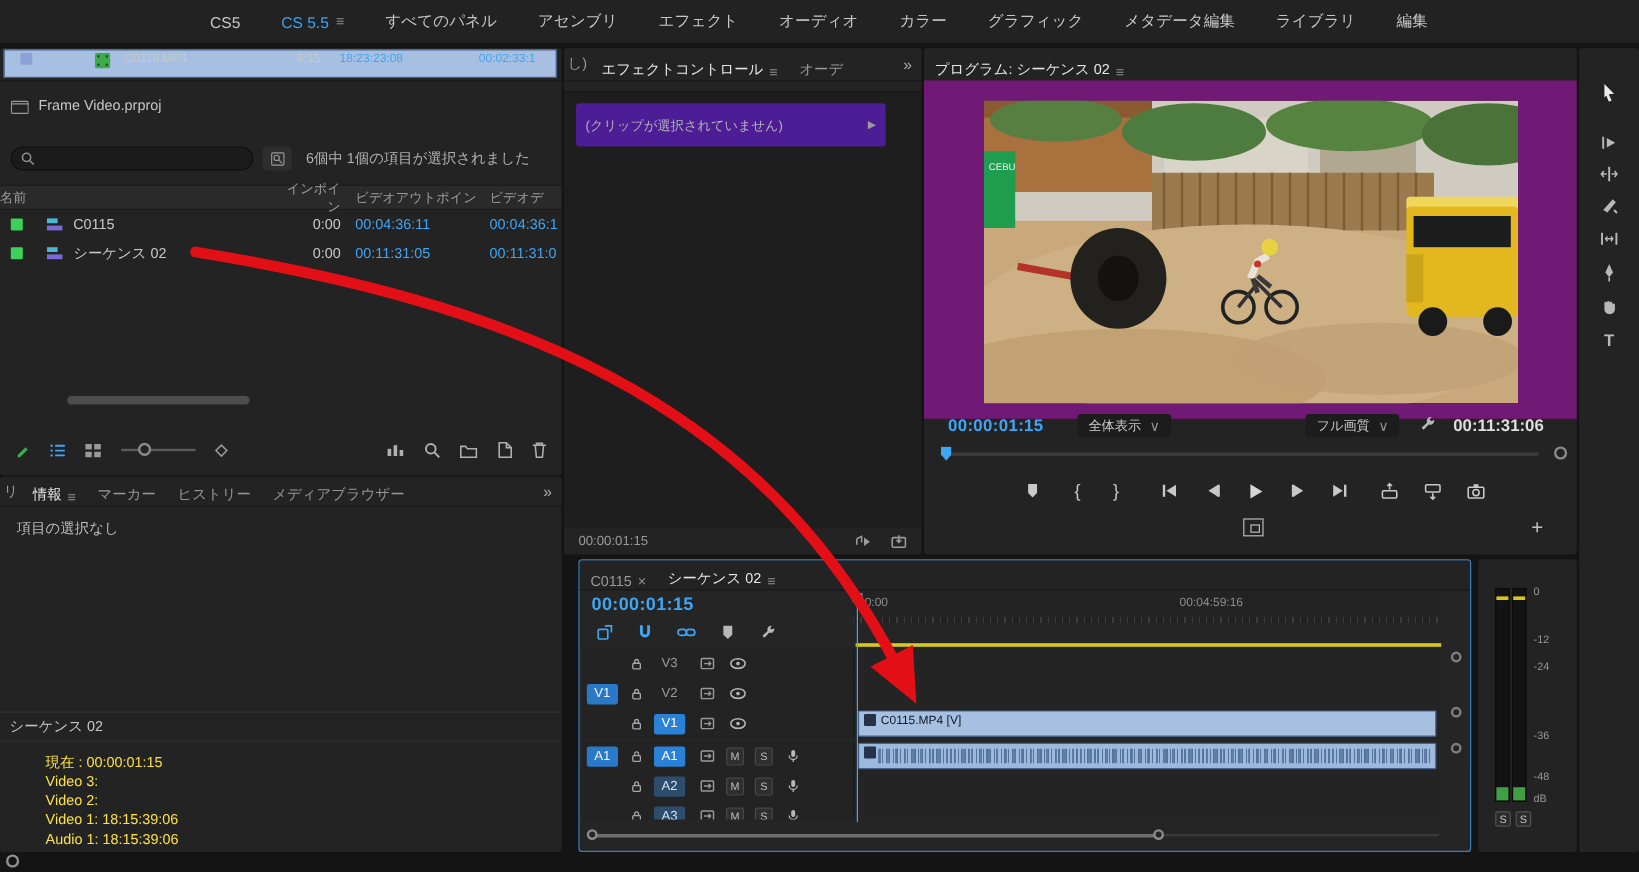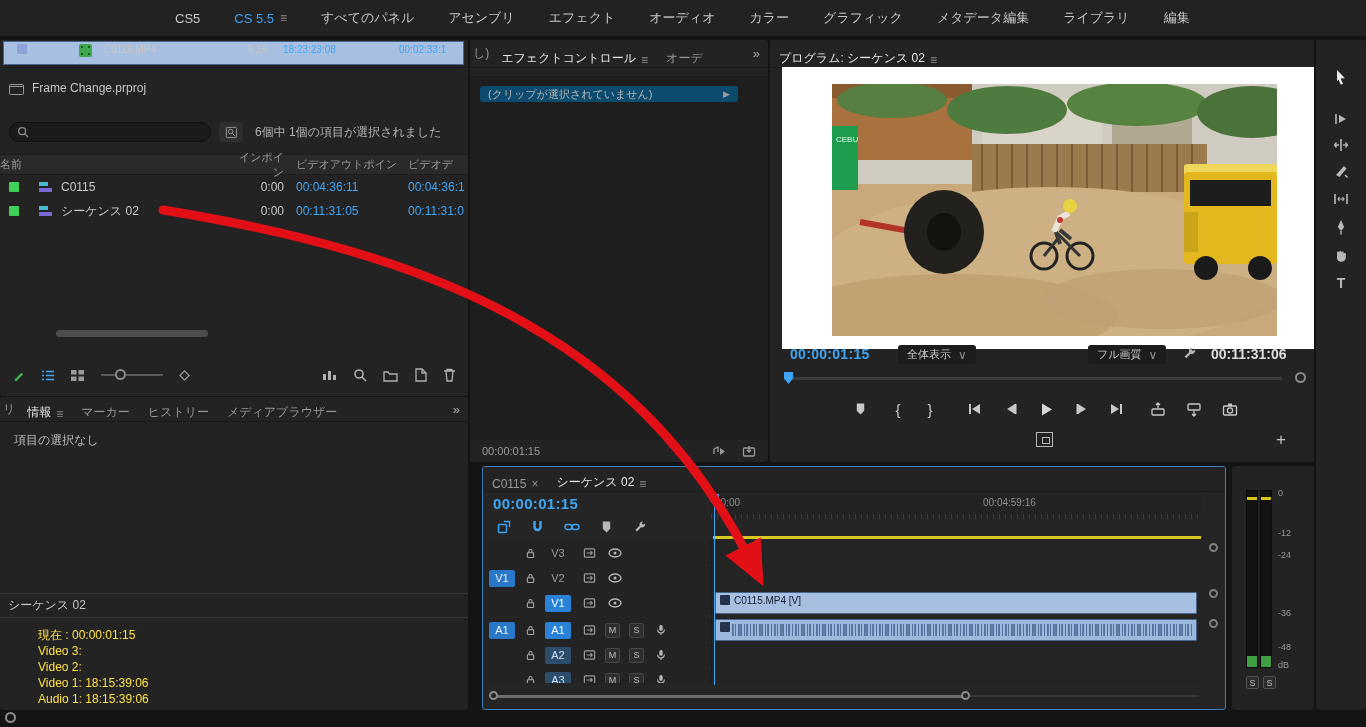--- a/index.html
+++ b/index.html
@@ -43,27 +43,27 @@
   .spacer{flex:1}
   
   .info-panel{left:0;top:397px;width:468px;height:313px}
   .info-body{padding:10px 14px;color:#bdbdbd}
   .ihr{position:absolute;left:0;width:100%;border-top:1px solid #323232}
   .sec-title{position:absolute;left:8px;top:200px;color:#c6c6c6}
   .info-lines{position:absolute;left:38px;top:230px;line-height:16px;color:#fde047}
   
   .ec-panel{left:470px;top:40px;width:298px;height:422px}
   .ec-body{position:absolute;left:0;top:36px;right:0;bottom:22px;background:#1e1e1e;border-top:1px solid #191919}
-  .ec-clipbar{position:absolute;left:10px;top:46px;width:258px;height:16px;background:#0c4a6e;border-radius:3px;display:flex;align-items:center;padding:0 8px;color:#b5b5b5;font-size:11px;box-sizing:border-box;z-index:2}
+  .ec-clipbar{position:absolute;left:10px;top:46px;width:258px;height:36px;background:#4c1d95;border-radius:3px;display:flex;align-items:center;padding:0 8px;color:#b5b5b5;font-size:11px;box-sizing:border-box;z-index:2}
   .ec-clipbar .tri{margin-left:auto;font-size:9px;color:#9a9a9a}
   .ec-bottom{position:absolute;left:0;bottom:0;width:100%;height:22px;display:flex;align-items:center;padding:0 12px;color:#9a9a9a;font-size:11px;box-sizing:border-box;gap:26px}
   .ec-bottom .icons{margin-left:auto;display:flex;gap:16px;align-items:center}
   
   .program-panel{left:770px;top:40px;width:544px;height:422px}
-  .pm-stage{position:absolute;left:12px;top:27px;width:100%;height:282px;background:#ffffff}
+  .pm-stage{position:absolute;left:0;top:27px;width:100%;height:282px;background:#701a75}
   .pm-video{position:absolute;left:50px;top:17px;width:445px;height:252px;background:#222}
   .pm-tc{position:absolute;left:20px;top:306px;color:#3fa6f5;font-weight:700;font-size:14px;letter-spacing:.3px}
   .pm-select{position:absolute;top:305px;height:19px;background:#1c1c1c;border-radius:3px;display:flex;align-items:center;gap:7px;padding:0 9px;font-size:11px;color:#c9c9c9}
   .pm-dur{position:absolute;left:441px;top:306px;color:#dedede;font-weight:700;font-size:14px}
   .pm-scrub{position:absolute;left:8px;top:331px;right:8px;height:14px}
   .scrub-line{position:absolute;left:6px;right:24px;top:6px;height:3px;background:#3a3a3a}
   .scrub-head{position:absolute;left:6px;top:1px;width:9px;height:12px;background:#3fa6f5;clip-path:polygon(0 0,100% 0,100% 55%,50% 100%,0 55%)}
   .scrub-knob{position:absolute;right:0;top:1px;width:11px;height:11px;border:2px solid #8a8a8a;border-radius:50%;box-sizing:border-box}
   .pm-transport{position:absolute;left:0;top:356px;width:100%;height:26px;color:#c8c8c8}
   .pt{position:absolute;top:3px;display:flex;align-items:center;justify-content:center;width:20px;height:20px}
@@ -151,21 +151,21 @@
         <span>プロジェクト: Frame Change</span>
         <span class="mg">≡</span>
       </div>
       <div class="tab">エフェクト</div>
     </div>
     <div class="pfile">
       <svg width="15" height="13" viewBox="0 0 15 13">
           <rect x="0.5" y="2.5" width="14" height="10" rx="1" fill="none" stroke="#9a9a9a"></rect>
           <path d="M0.5,4.5h14" stroke="#9a9a9a"></path>
         </svg>
-      <span>Frame Change.prproj</span>
+      <span>Frame Video.prproj</span>
     </div>
     <div class="searchrow">
       <div class="searchbox">
         <svg width="12" height="12" viewBox="0 0 14 14">
             <circle cx="6" cy="6" r="4" fill="none" stroke="#8f8f8f" stroke-width="1.5"></circle>
             <path d="M9,9l4,4" stroke="#8f8f8f" stroke-width="1.5"></path>
           </svg>
       </div>
       <div class="filterbtn">
         <svg width="13" height="13" viewBox="0 0 14 14">

